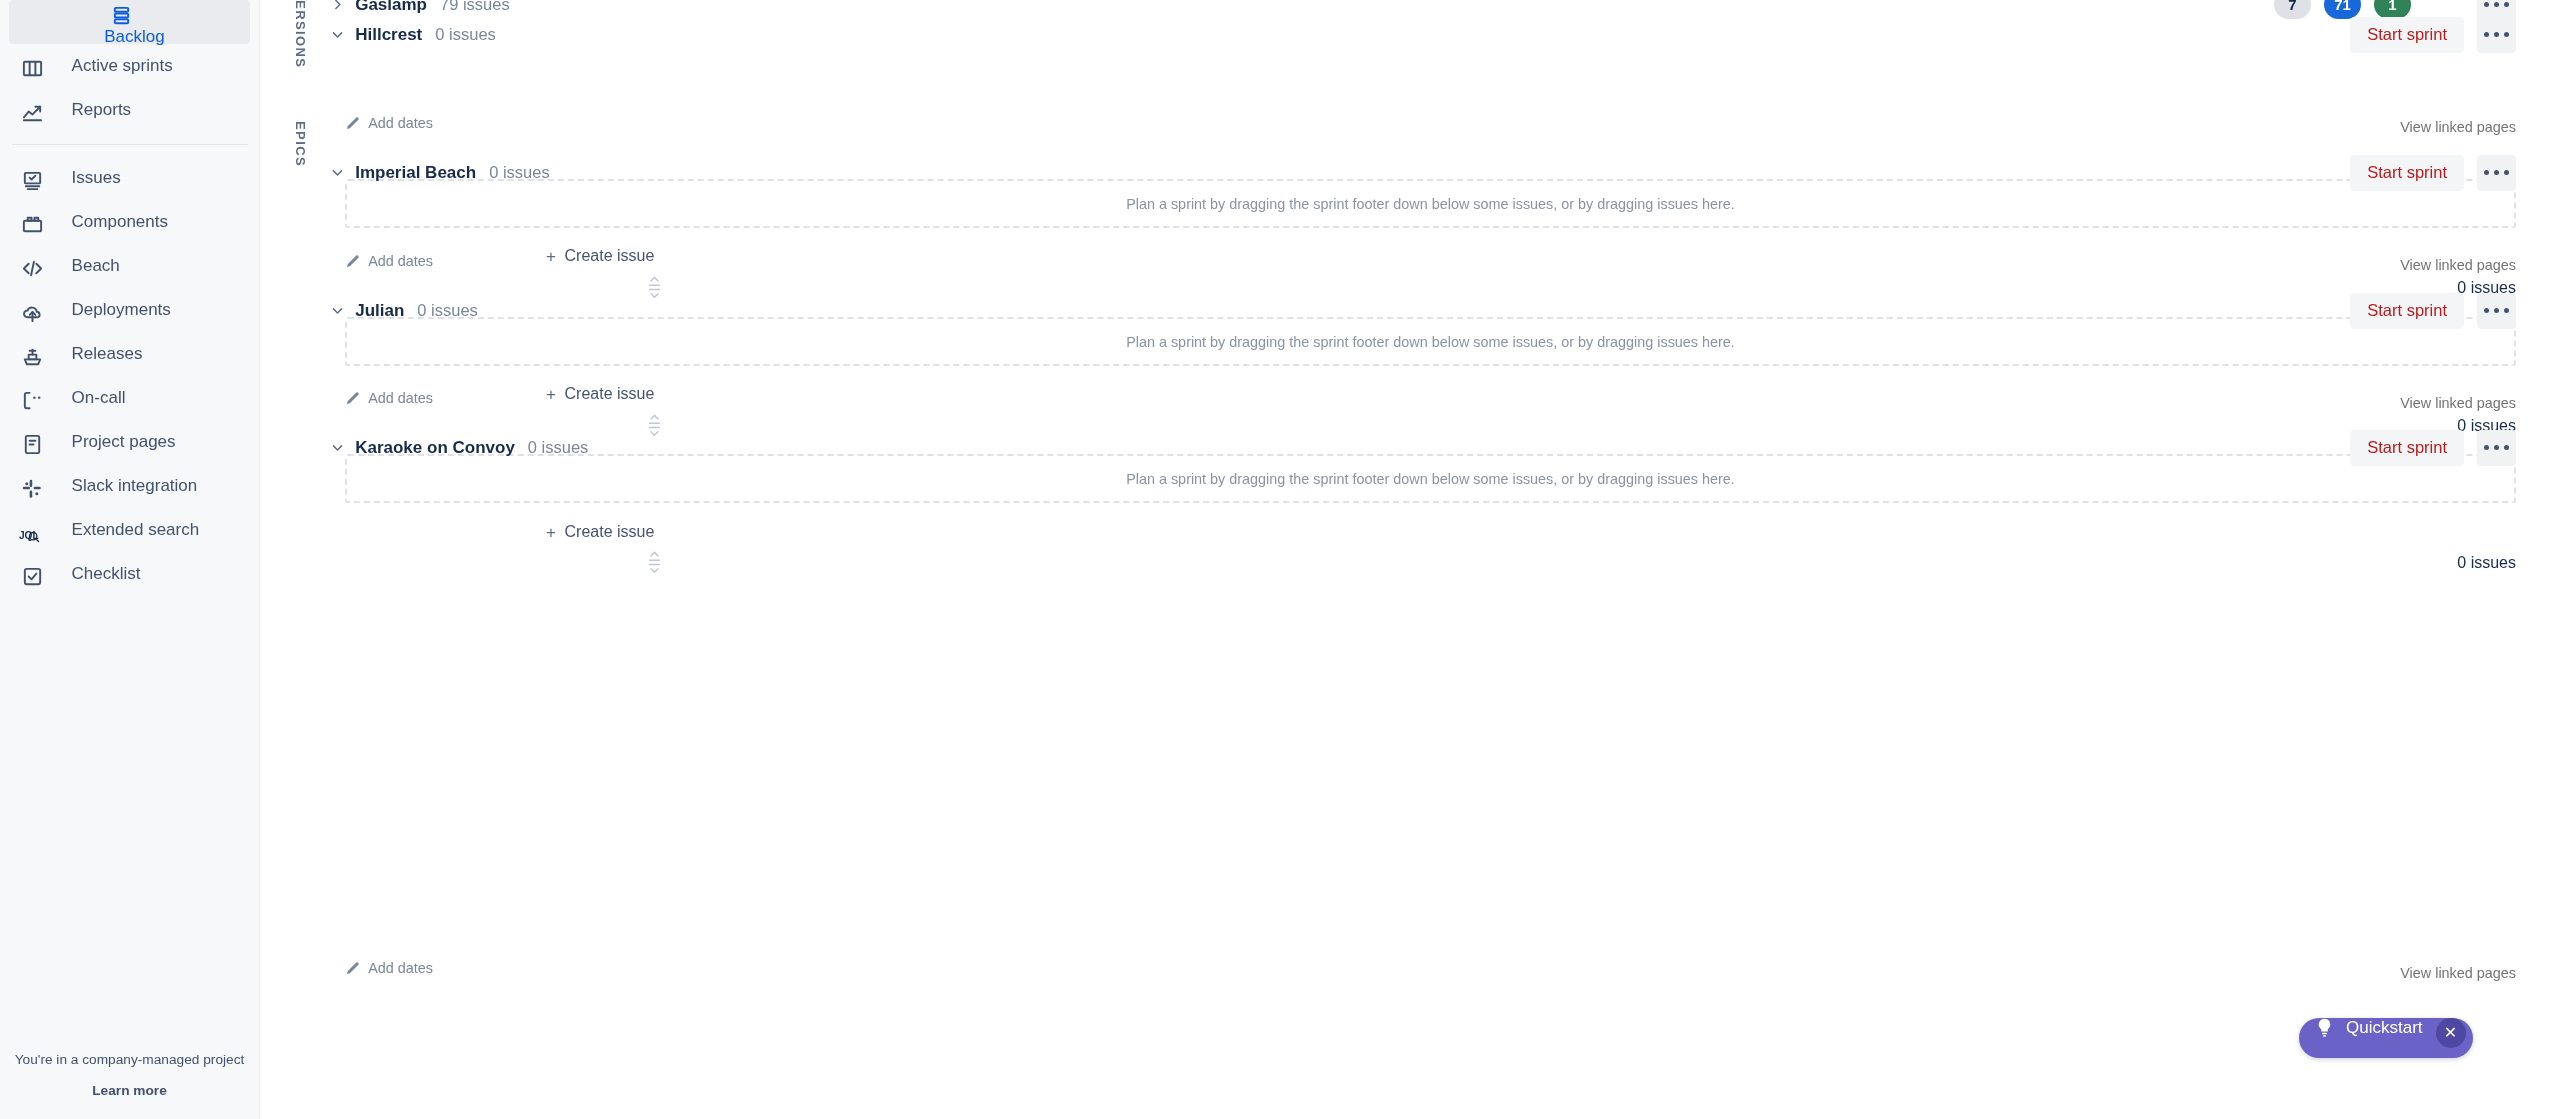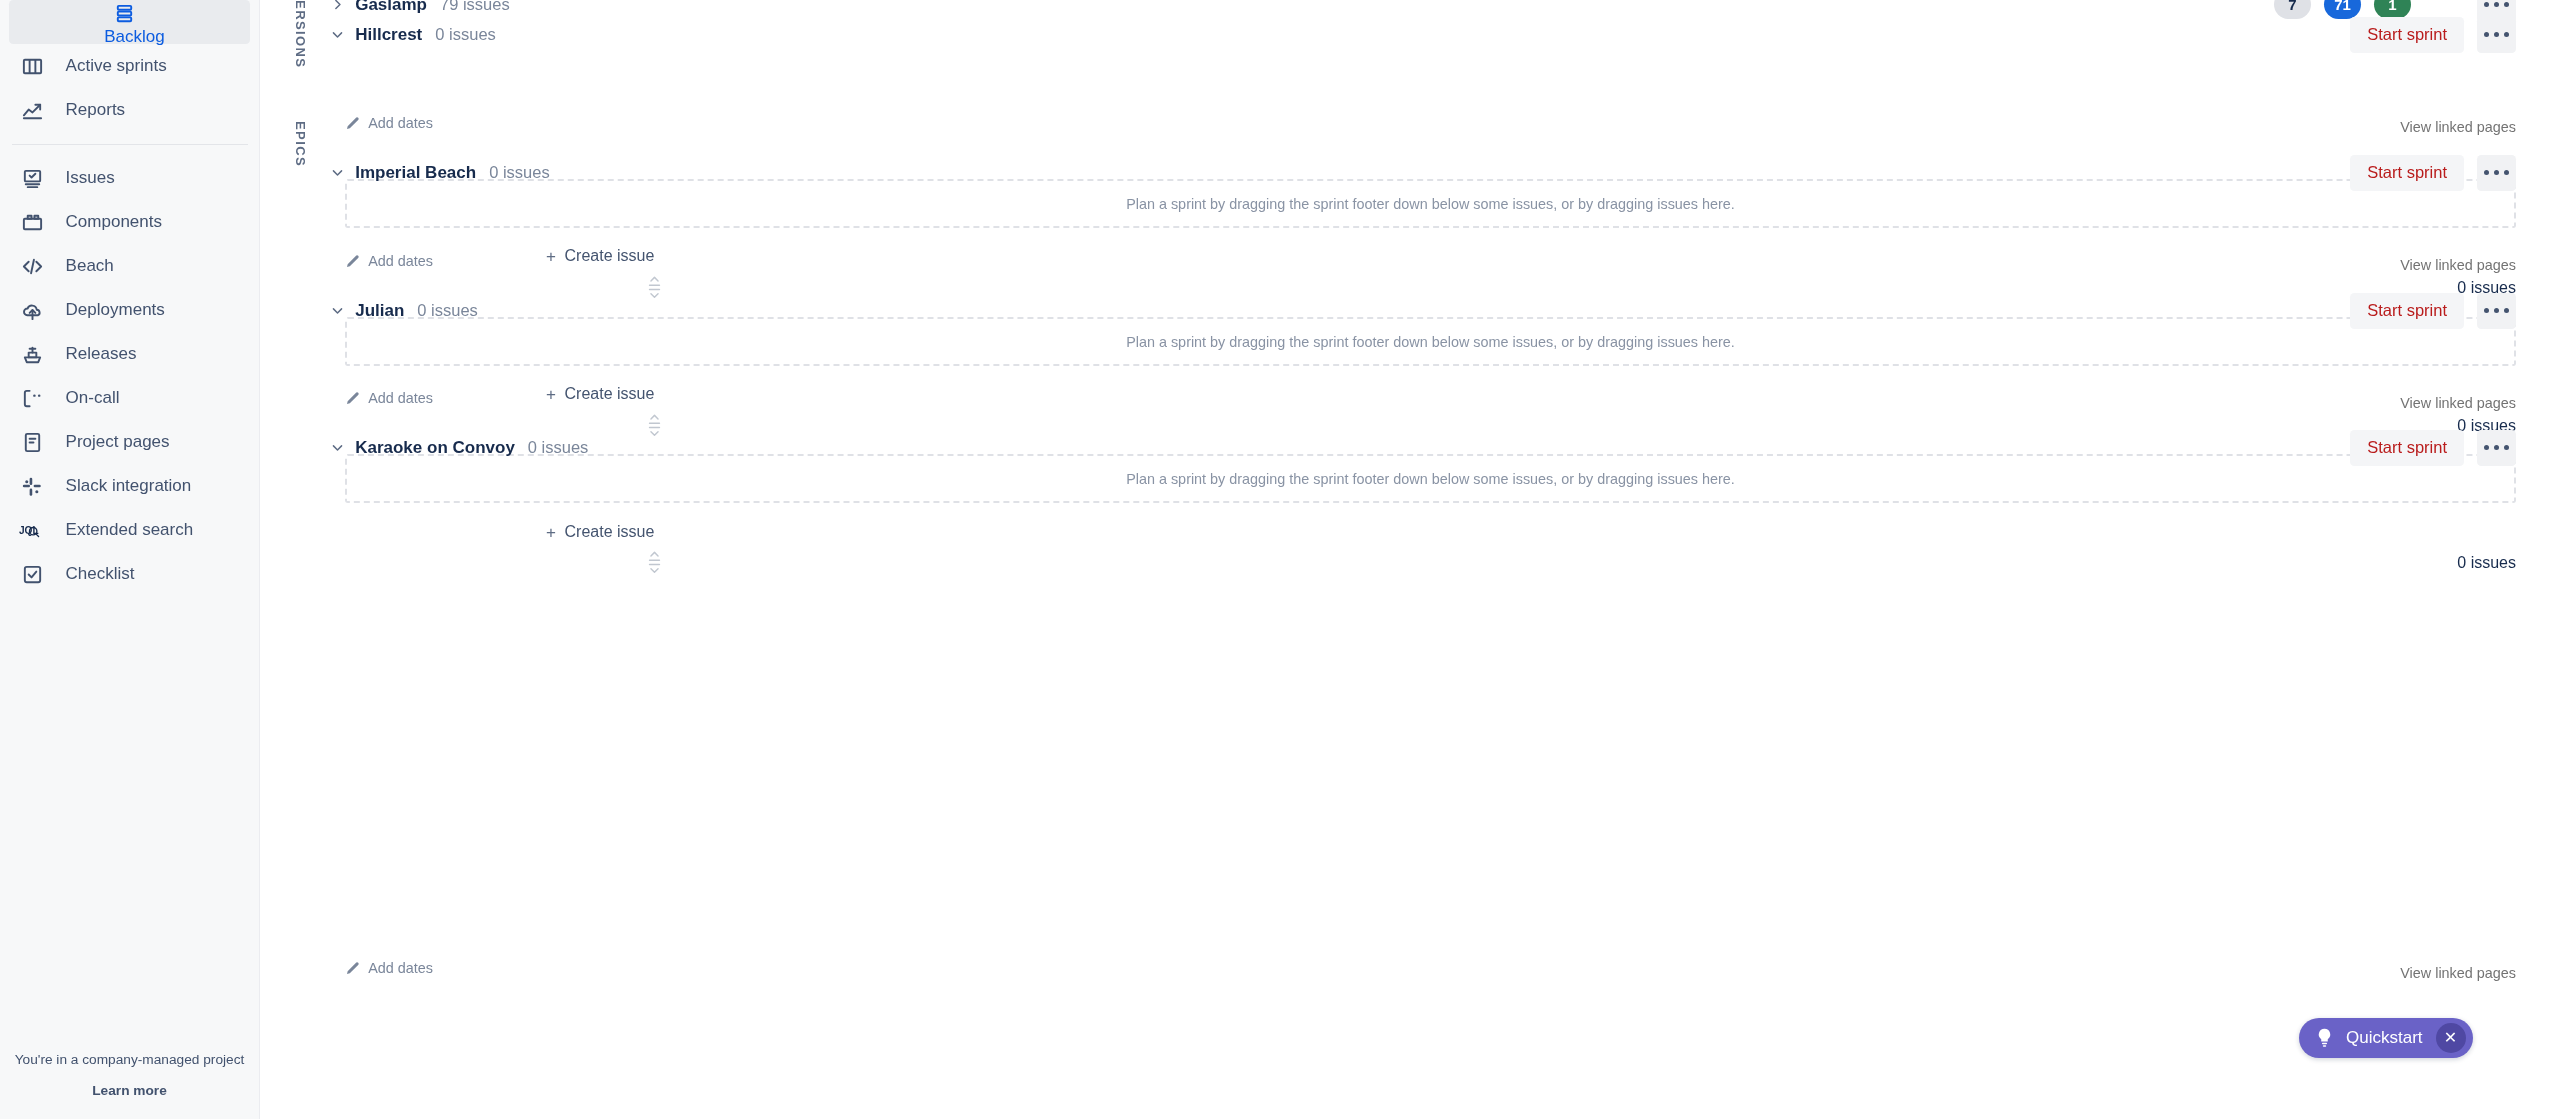--- a/index.html
+++ b/index.html
@@ -27,22 +27,22 @@
     padding-left: 10px;
     margin: 0 8.6px;
     border-radius: 4.3px;
     cursor: pointer;
     color: #42526e;
     font-size: 17px;
   }
   .nav-item.selected { background: #e9ebee; color: #0c5ce0; font-weight: 400; flex-direction: column; }
   .nav-item .ico {
     width: 27px; height: 27px;
-    display: flex; align-items: center; justify-content: center;
-    margin-right: 20px;
+    display: flex; align-items: flex-end; justify-content: center;
+    margin-right: 26px;
     flex: none;
   }
   .nav-item .lbl { white-space: nowrap; }
 
   .nav-divider {
     height: 1.4px; background: #e3e5e9;
     margin: 11.5px 11.5px 11.5px 11.5px;
   }
 
   .sidebar-footer {
@@ -168,21 +168,21 @@
     font-size: 16px; color: #172b4d;
   }
 
   
   .quickstart {
     position: absolute;
     left: 2299px; top: 1018px;
     height: 40px;
     background: #6a62c7;
     border-radius: 20px;
-    display: flex; align-items: center;
+    display: flex; align-items: flex-start;
     padding: 0 7.2px 0 17px;
     gap: 13px;
     cursor: pointer;
     box-shadow: 0 1.4px 5.8px rgba(9,30,66,0.2);
   }
   .quickstart .bulb { width: 17px; height: 20px; display:block; }
   .quickstart .qs-label { color: #ffffff; font-size: 17px; white-space: nowrap; }
   .quickstart .qs-close {
     width: 30px; height: 30px; border-radius: 50%;
     background: #4f48a3; color: #ffffff;

